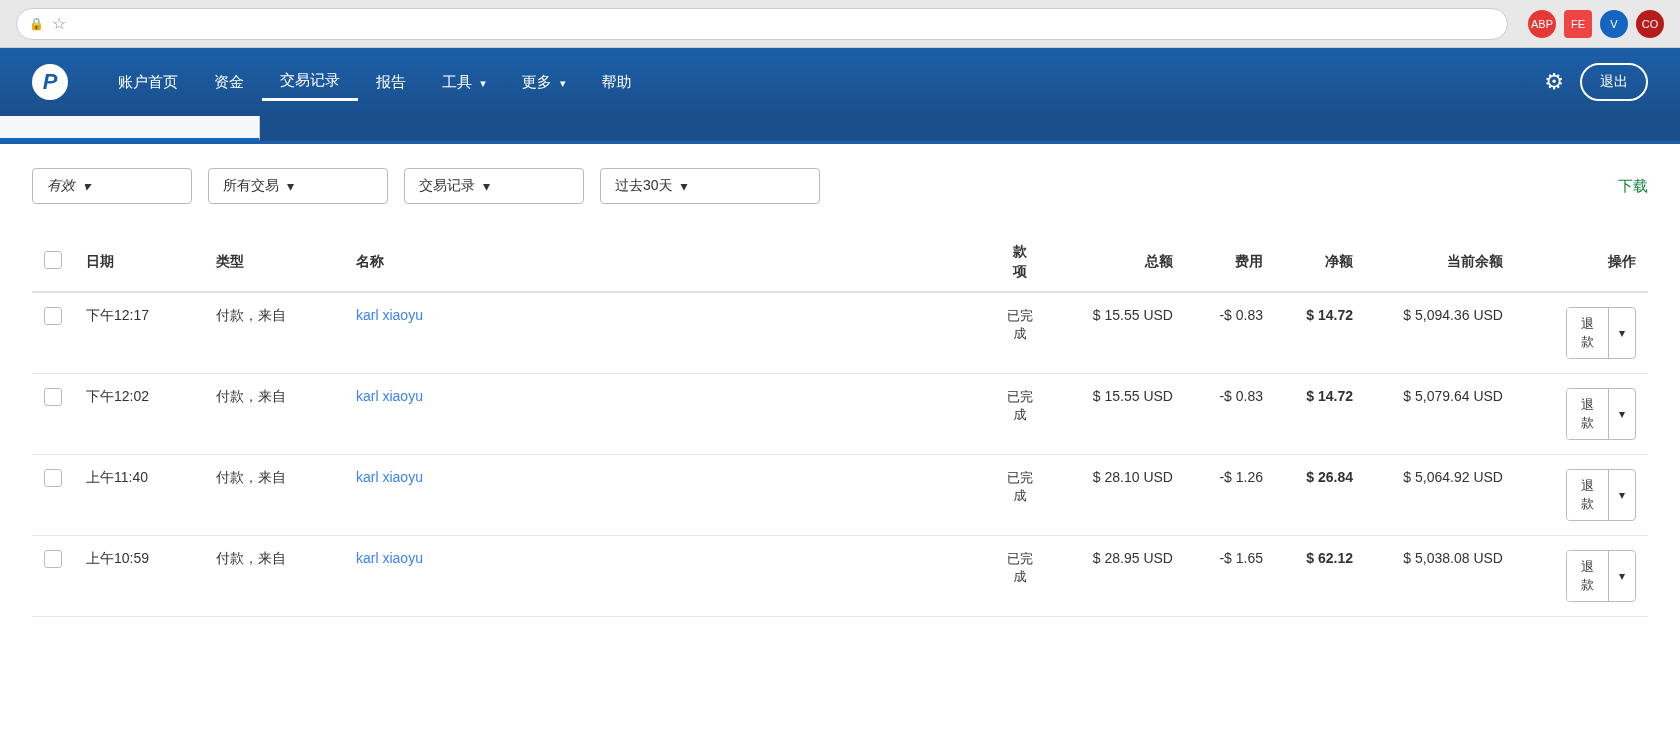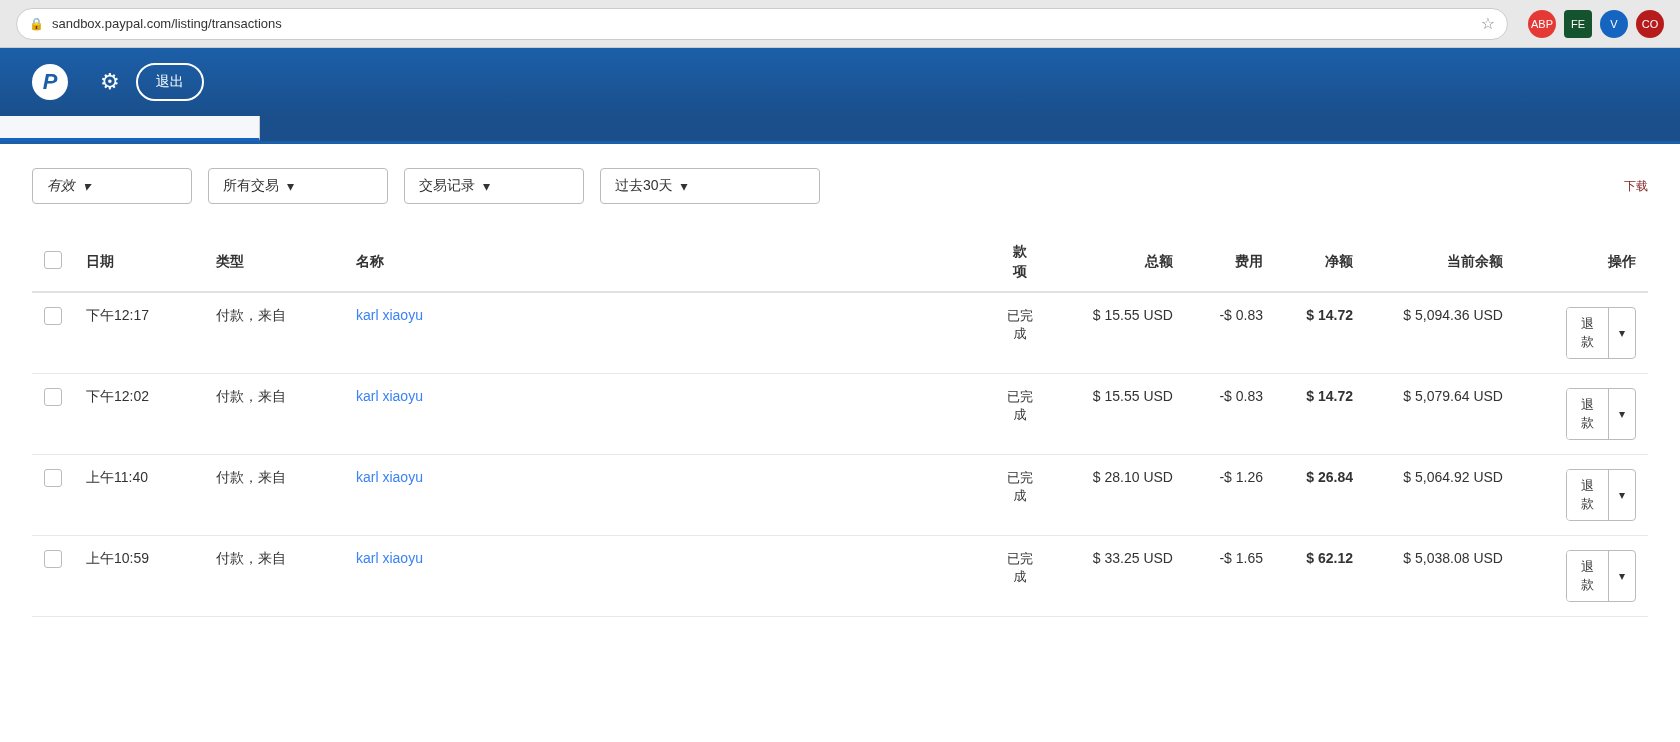--- a/index.html
+++ b/index.html
@@ -31,21 +31,21 @@
     .browser-bar .lock-icon { color: #555; font-size: 12px; }
     .browser-bar .url-text { flex: 1; color: #333; }
     .browser-bar .star-icon { color: #888; font-size: 16px; cursor: pointer; }
     .browser-bar .ext-icons { display: flex; gap: 8px; align-items: center; margin-left: 8px; }
     .ext-btn {
       width: 28px; height: 28px; border-radius: 50%;
       display: flex; align-items: center; justify-content: center;
       font-size: 11px; font-weight: normal; cursor: pointer;
     }
     .ext-abp { background: #e53935; color: white; }
-    .ext-fe { background: #14532d; color: white; border-radius: 4px; }
+    .ext-fe { background: #ef4444; color: white; border-radius: 4px; }
     .ext-v { background: #1565c0; color: white; border-radius: 50%; }
     .ext-co { background: #b71c1c; color: white; border-radius: 50%; }
 
     
     .navbar {
       background: linear-gradient(180deg, #1c5fa8 0%, #1a4f8c 100%);
       height: 68px;
       display: flex;
       align-items: center;
       padding: 0 32px;
@@ -129,22 +129,22 @@
       cursor: pointer;
       gap: 8px;
       font-size: 14px;
       color: #333;
     }
     .filter-select-wide { min-width: 160px; font-style: italic; }
     .filter-select-wider { min-width: 180px; }
     .filter-select-widest { min-width: 220px; }
     .download-link {
       margin-left: auto;
-      color: #7f1d1d;
-      font-size: 12px;
+      color: #15803d;
+      font-size: 15px;
       cursor: pointer;
       text-decoration: none;
     }
 
     
     .transactions-table {
       width: 100%;
       border-collapse: collapse;
     }
     .transactions-table th {
@@ -224,36 +224,50 @@
     .th-multiline {
       display: flex; flex-direction: column; align-items: center;
     }
   </style>
 </head>
 <body>
 
 <div class="browser-bar">
   <div class="url-bar">
     <span class="lock-icon">🔒</span>
-    <span class="url-text">sandbox.paypal.com/listing/transactions</span>
     <span class="star-icon">☆</span>
   </div>
   <div class="ext-icons">
     <div class="ext-btn ext-abp">ABP</div>
     <div class="ext-btn ext-fe">FE</div>
     <div class="ext-btn ext-v">V</div>
     <div class="ext-btn ext-co">CO</div>
   </div>
 </div>
 
 <nav class="navbar">
   <div class="navbar-logo">
     <div class="paypal-icon">
       <span style="font-style:italic;font-weight:bold;color:#1c5fa8;font-size:22px;">P</span>
     </div>
+  </div>
+  <div class="nav-links">
+    <div class="nav-item">账户首页</div>
+    <div class="nav-item">资金</div>
+    <div class="nav-item active">交易记录</div>
+    <div class="nav-item">报告</div>
+    <div class="nav-item">
+      <span>工具</span>
+      <span class="chevron">▾</span>
+    </div>
+    <div class="nav-item">
+      <span>更多</span>
+      <span class="chevron">▾</span>
+    </div>
+    <div class="nav-item">帮助</div>
   </div>
   <div class="navbar-right">
     <button class="gear-btn">⚙</button>
     <button class="logout-btn">退出</button>
   </div>
 </nav>
 
 <div class="sub-nav">
   <div class="sub-nav-inner">
     <div class="sub-tab"></div>
@@ -383,21 +397,21 @@
     </td>
     <td class="date-col">上午10:59</td>
     <td class="type-col">付款，来自</td>
     <td class="name-col">
       <a class="link-blue">karl xiaoyu</a>
     </td>
     <td class="status-col center">
       <span class="status-text">已完
 成</span>
     </td>
-    <td class="amount-col right">$ 33.25 USD</td>
+    <td class="amount-col right">$ 28.95 USD</td>
     <td class="fee-col right">-$ 1.65</td>
     <td class="net-col right net-bold">$ 62.12</td>
     <td class="balance-col right">$ 5,038.08 USD</td>
     <td class="action-col right">
       <div class="action-group">
         <button class="action-main-btn">退款</button>
         <button class="action-chevron">▾</button>
       </div>
     </td>
   </tr>

